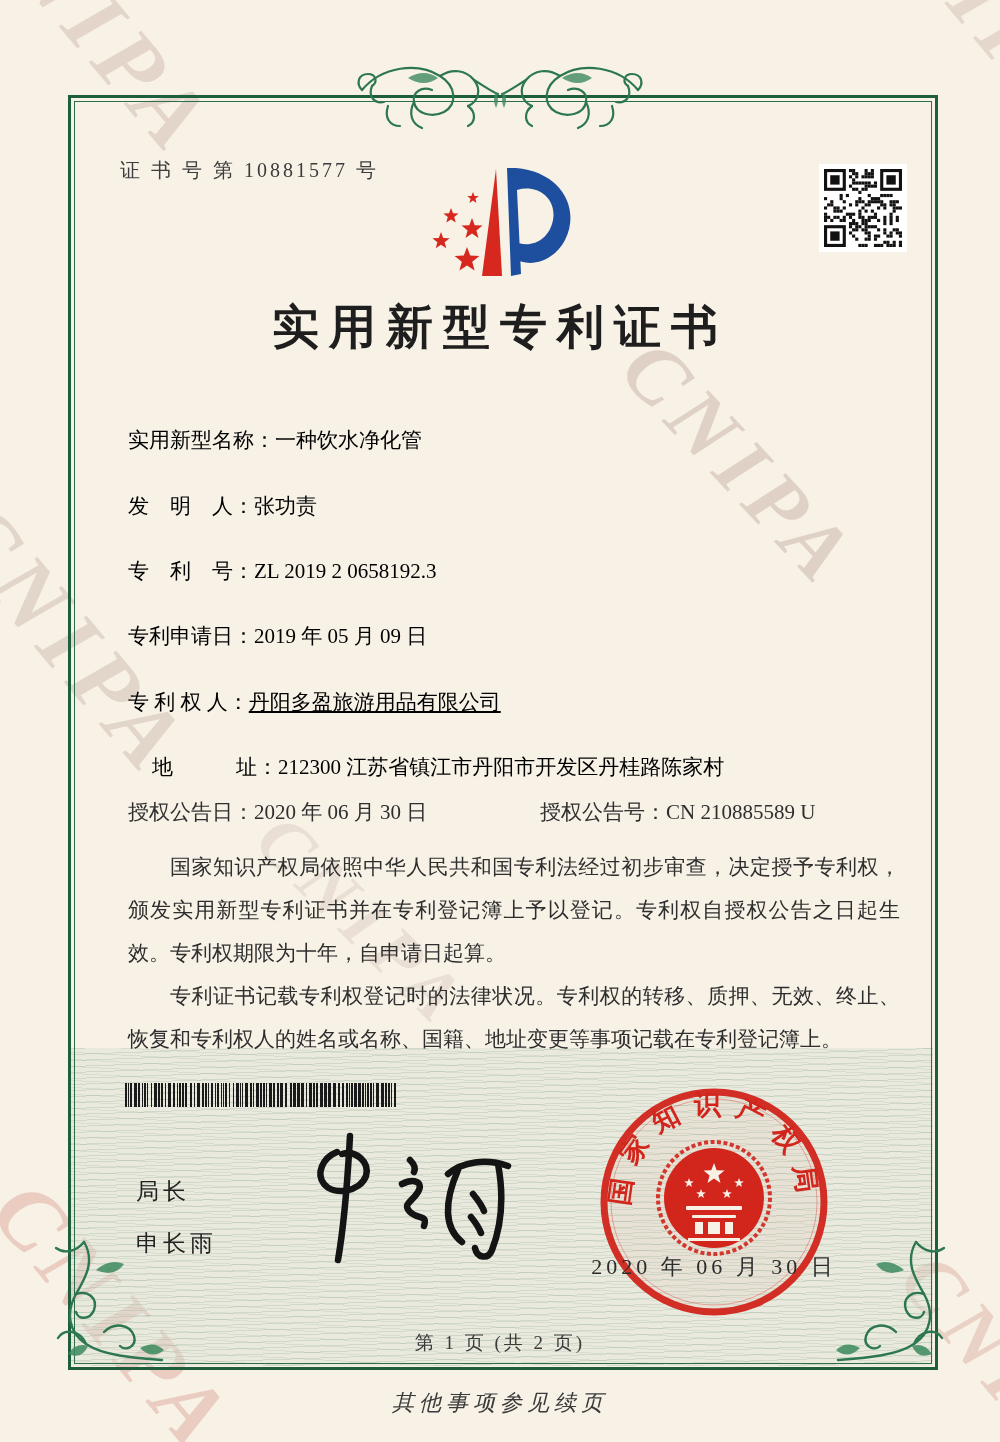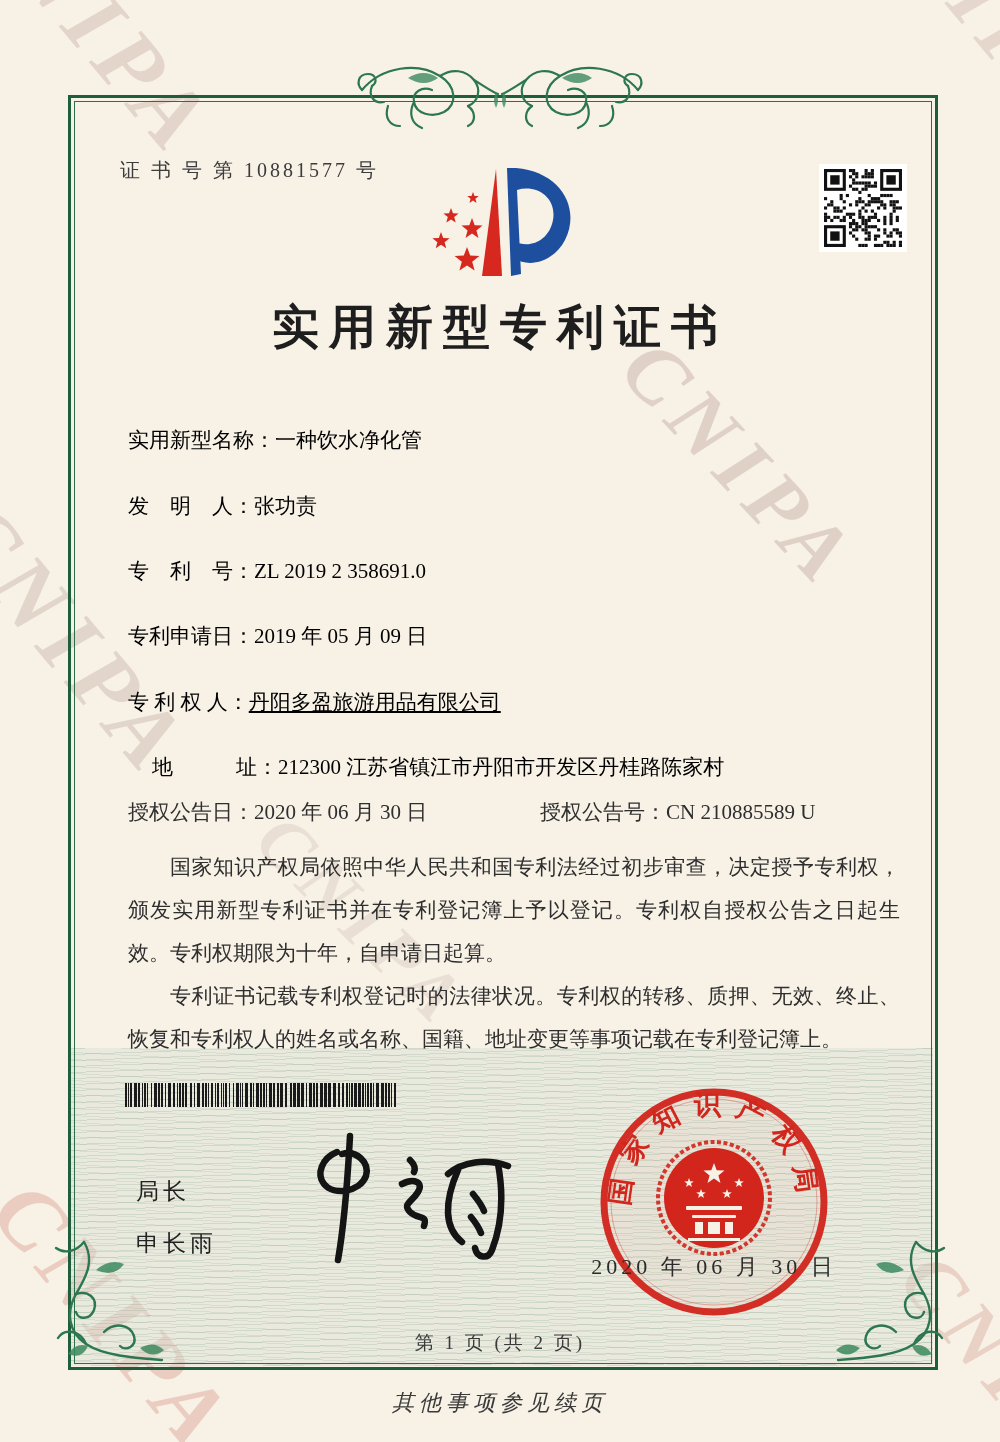--- a/index.html
+++ b/index.html
@@ -345,21 +345,21 @@
 
   <div class="title">实用新型专利证书</div>
 
   <div class="field f0">
     <span class="lab">实用新型名称：</span><span>一种饮水净化管</span>
   </div>
   <div class="field f1">
     <span class="lab">发　明　人：</span><span>张功责</span>
   </div>
   <div class="field f2">
-    <span class="lab">专　利　号：</span><span>ZL 2019 2 358691.0</span>
+    <span class="lab">专　利　号：</span><span>ZL 2019 2 0658192.3</span>
   </div>
   <div class="field f3">
     <span class="lab">专利申请日：</span><span>2019 年 05 月 09 日</span>
   </div>
   <div class="field f4">
     <span class="lab">专 利 权 人：</span><span>丹阳多盈旅游用品有限公司</span>
   </div>
   <div class="field f5">
     <span class="lab">地　　　址：</span><span>212300 江苏省镇江市丹阳市开发区丹桂路陈家村</span>
   </div>

